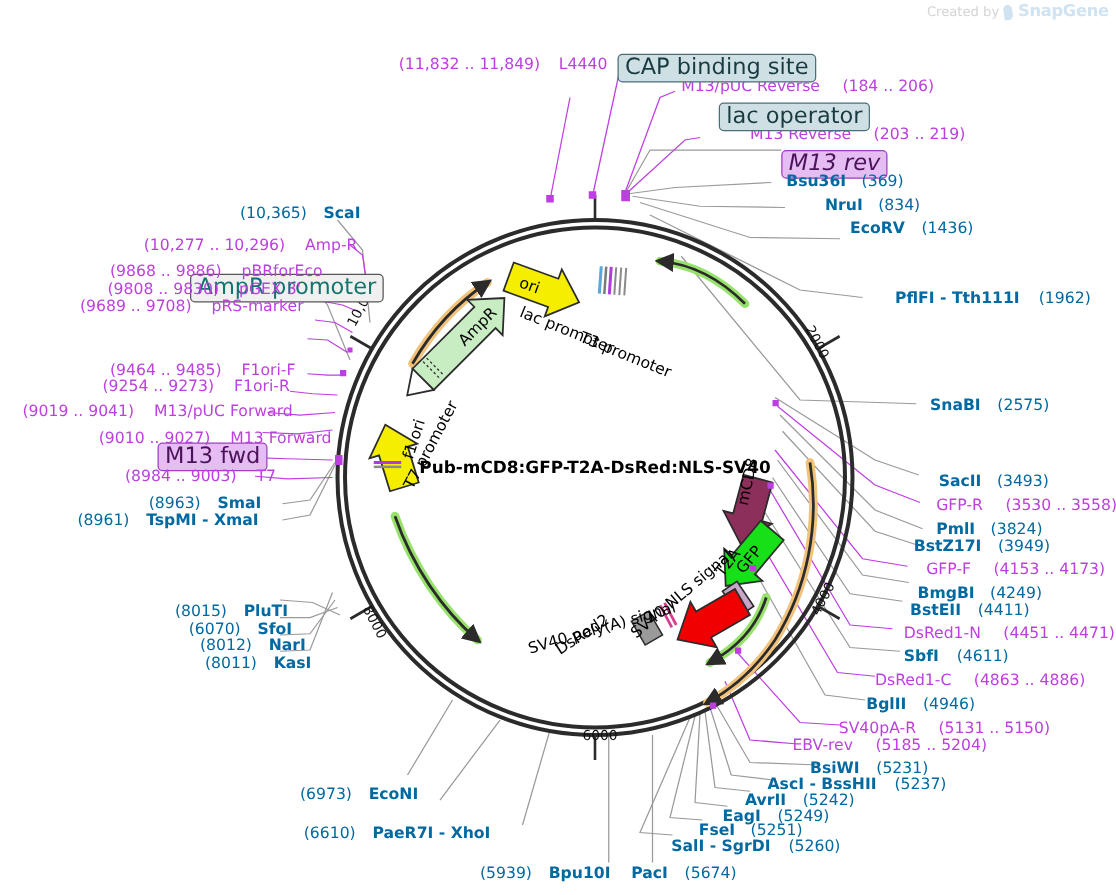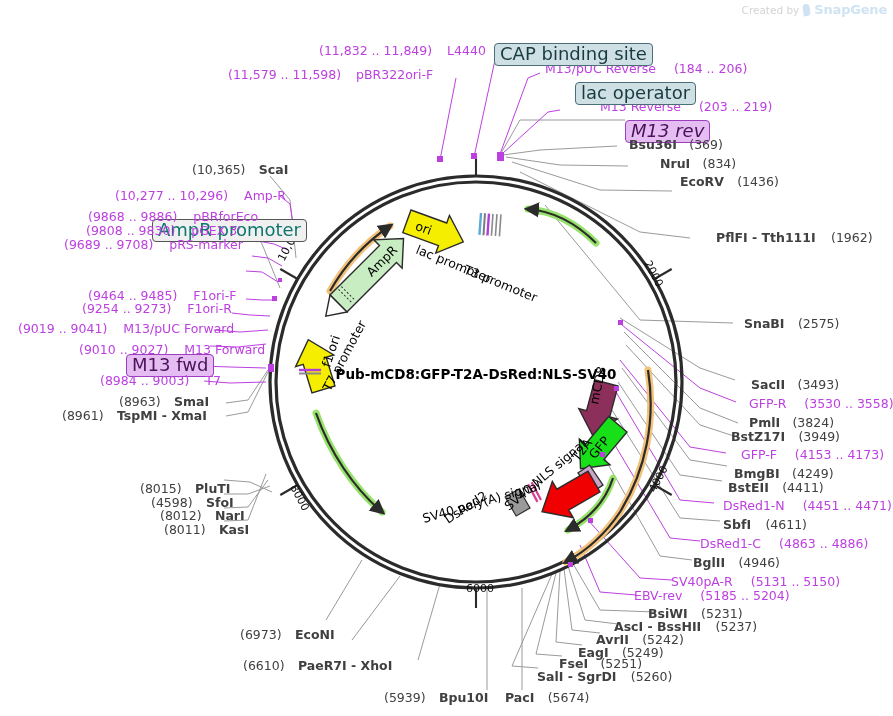--- a/index.html
+++ b/index.html
@@ -9,21 +9,21 @@
     background:#ffffff;
     font-family:"DejaVu Sans", sans-serif;
     overflow:hidden;
     position:relative;
   }
   #stage{position:absolute;left:0;top:0;width:893px;height:716px;}
   svg#map{position:absolute;left:0;top:0;width:893px;height:716px;}
 
   
   .lbl{position:absolute;white-space:nowrap;line-height:1;}
-  .enz{font-family:"DejaVu Sans", sans-serif;font-size:12.5px;color:#404040;font-weight:bold;}
+  .enz{font-family:"DejaVu Sans", sans-serif;font-size:12.5px;color:#0369a1;font-weight:bold;}
   .enz .pos{font-weight:normal;}
   .prim{font-family:"DejaVu Sans", sans-serif;font-size:12.5px;color:#bd3fe0;font-weight:normal;}
   .feat-box{
      font-family:"DejaVu Sans", sans-serif;font-size:18px;
      border-radius:4px;padding:1px 5px 2px 5px;display:inline-block;
   }
   .box-teal{background:#cfe0e4;border:1px solid #4a6f78;color:#183b42;}
   .box-violet{background:#e6bdf2;border:1px solid #9b3fbf;color:#4a1259;}
   .box-grey{background:#f0f0f0;border:1px solid #555;color:#0f766e;}
   .centertitle{font-family:"DejaVu Sans", sans-serif;font-weight:bold;font-size:13.5px;color:#000;text-align:center;}
@@ -255,25 +255,20 @@
     <span class="sg">SnapGene</span>
   </div>
 
   <div class="lbl centertitle" style="left:232px;top:368px;width:488px;">Pub-mCD8:GFP-T2A-DsRed:NLS-SV40</div>
 
   <div class="lbl prim" style="left:319px;top:45px;">
     <span>(11,832 .. 11,849)</span>
     <span style="display:inline-block;width:7px;"></span>
     <span>L4440</span>
   </div>
-  <div class="lbl prim" style="left:228px;top:69px;">
-    <span>(11,579 .. 11,598)</span>
-    <span style="display:inline-block;width:7px;"></span>
-    <span>pBR322ori-F</span>
-  </div>
   <div class="lbl prim" style="left:545px;top:63px;">
     <span>M13/pUC Reverse</span>
     <span style="display:inline-block;width:10px;"></span>
     <span>(184 .. 206)</span>
   </div>
   <div class="lbl prim" style="left:600px;top:101px;">
     <span>M13 Reverse</span>
     <span style="display:inline-block;width:10px;"></span>
     <span>(203 .. 219)</span>
   </div>
@@ -413,21 +408,21 @@
   <div class="lbl enz" style="left:240px;top:629px;">
     <span class="pos">(6973)</span>
     <span style="margin-left:9px">EcoNI</span>
   </div>
 
   <div class="lbl enz" style="left:140px;top:483px;">
     <span class="pos">(8015)</span>
     <span style="margin-left:9px">PluTI</span>
   </div>
   <div class="lbl enz" style="left:151px;top:497px;">
-    <span class="pos">(4598)</span>
+    <span class="pos">(6070)</span>
     <span style="margin-left:9px">SfoI</span>
   </div>
   <div class="lbl enz" style="left:160px;top:510px;">
     <span class="pos">(8012)</span>
     <span style="margin-left:9px">NarI</span>
   </div>
   <div class="lbl enz" style="left:164px;top:524px;">
     <span class="pos">(8011)</span>
     <span style="margin-left:9px">KasI</span>
   </div>

